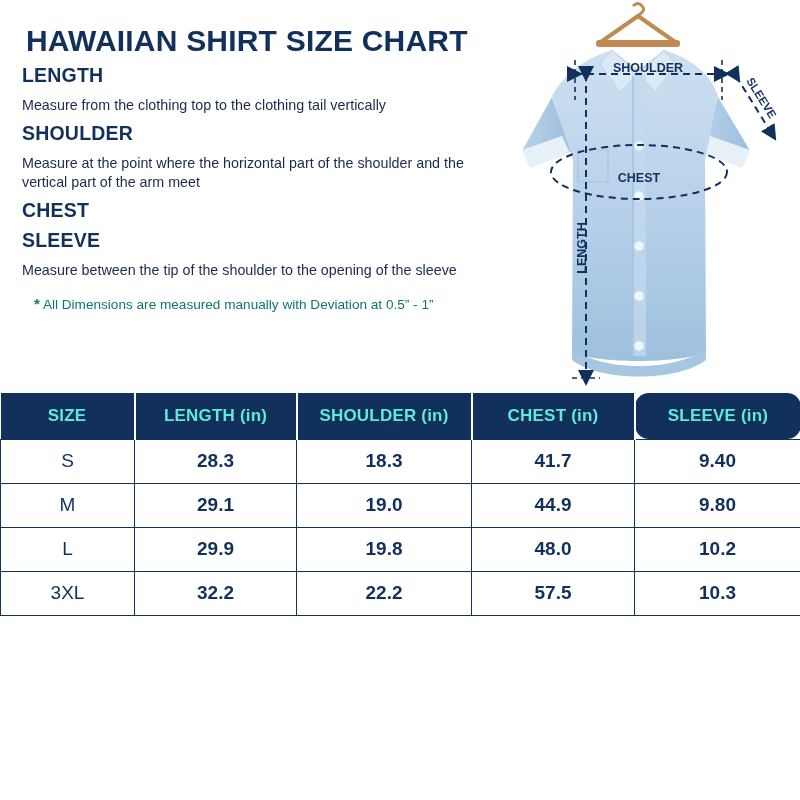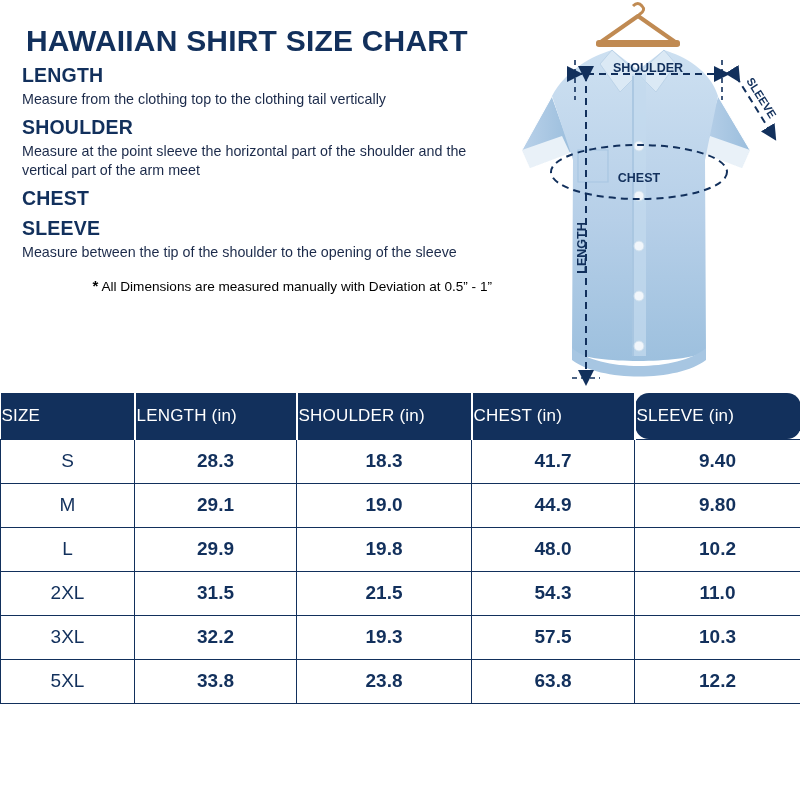--- a/index.html
+++ b/index.html
@@ -42,30 +42,29 @@
     font-weight: bold;
     color: #12305c;
     margin-top: 7px;
     letter-spacing: 0.2px;
   }
   .def-term:first-child { margin-top: 0; }
   .def-desc {
     font-size: 14.3px;
     color: #1b2a4a;
     line-height: 1.33;
-    margin-top: 3px;
+    margin-top: 9px;
     font-weight: 400;
   }
   .note {
     font-size: 13.6px;
-    color: #000000;
+    color: #0f766e;
     margin-top: 15px;
-    margin-left: 19px;
+    margin-left: 12px;
     font-weight: 500;
-    text-align: right;
   }
   .note .star { font-weight: bold; font-size: 15px; }
 
   
   .illustration {
     position: absolute;
     left: 500px;
     top: 0px;
     width: 300px;
     height: 392px;
@@ -79,26 +78,26 @@
     top: 393px;
     width: 800px;
   }
   table {
     width: 800px;
     border-collapse: collapse;
     table-layout: fixed;
   }
   thead th {
     background: #12305c;
-    color: #ffffff;
+    color: #5eead4;
     font-size: 17px;
-    font-weight: normal;
+    font-weight: bold;
     height: 46px;
     border-right: 2px solid #ffffff;
-    text-align: left;
+    text-align: center;
     letter-spacing: 0.2px;
   }
   thead th:last-child { border-right: none; border-radius: 14px; }
   tbody td {
     height: 44px;
     text-align: center;
     font-size: 19px;
     color: #12305c;
     border: 1.6px solid #12305c;
     background: #ffffff;
@@ -116,21 +115,21 @@
 
 <div id="page">
 
   <div class="title">HAWAIIAN SHIRT SIZE CHART</div>
 
   <div class="textblock">
     <div class="def-term">LENGTH</div>
     <div class="def-desc">Measure from the clothing top to the clothing tail vertically</div>
 
     <div class="def-term">SHOULDER</div>
-    <div class="def-desc">Measure at the point sleeve the horizontal part of the shoulder and the vertical part of the arm meet</div>
+    <div class="def-desc">Measure at the point where the horizontal part of the shoulder and the vertical part of the arm meet</div>
 
     <div class="def-term">CHEST</div>
 
     <div class="def-term">SLEEVE</div>
     <div class="def-desc">Measure between the tip of the shoulder to the opening of the sleeve</div>
 
     <div class="note">
       <span class="star">*</span>
       <span>All Dimensions are measured manually with Deviation at 0.5” - 1”</span>
     </div>
@@ -235,37 +234,23 @@
           <td>9.80</td>
         </tr>
         <tr>
           <td>L</td>
           <td>29.9</td>
           <td>19.8</td>
           <td>48.0</td>
           <td>10.2</td>
         </tr>
         <tr>
-          <td>2XL</td>
-          <td>31.5</td>
-          <td>21.5</td>
-          <td>54.3</td>
-          <td>11.0</td>
-        </tr>
-        <tr>
           <td>3XL</td>
           <td>32.2</td>
-          <td>19.3</td>
+          <td>22.2</td>
           <td>57.5</td>
           <td>10.3</td>
-        </tr>
-        <tr>
-          <td>5XL</td>
-          <td>33.8</td>
-          <td>23.8</td>
-          <td>63.8</td>
-          <td>12.2</td>
         </tr>
       </tbody>
     </table>
   </div>
 
 </div>
 
 </body></html>

